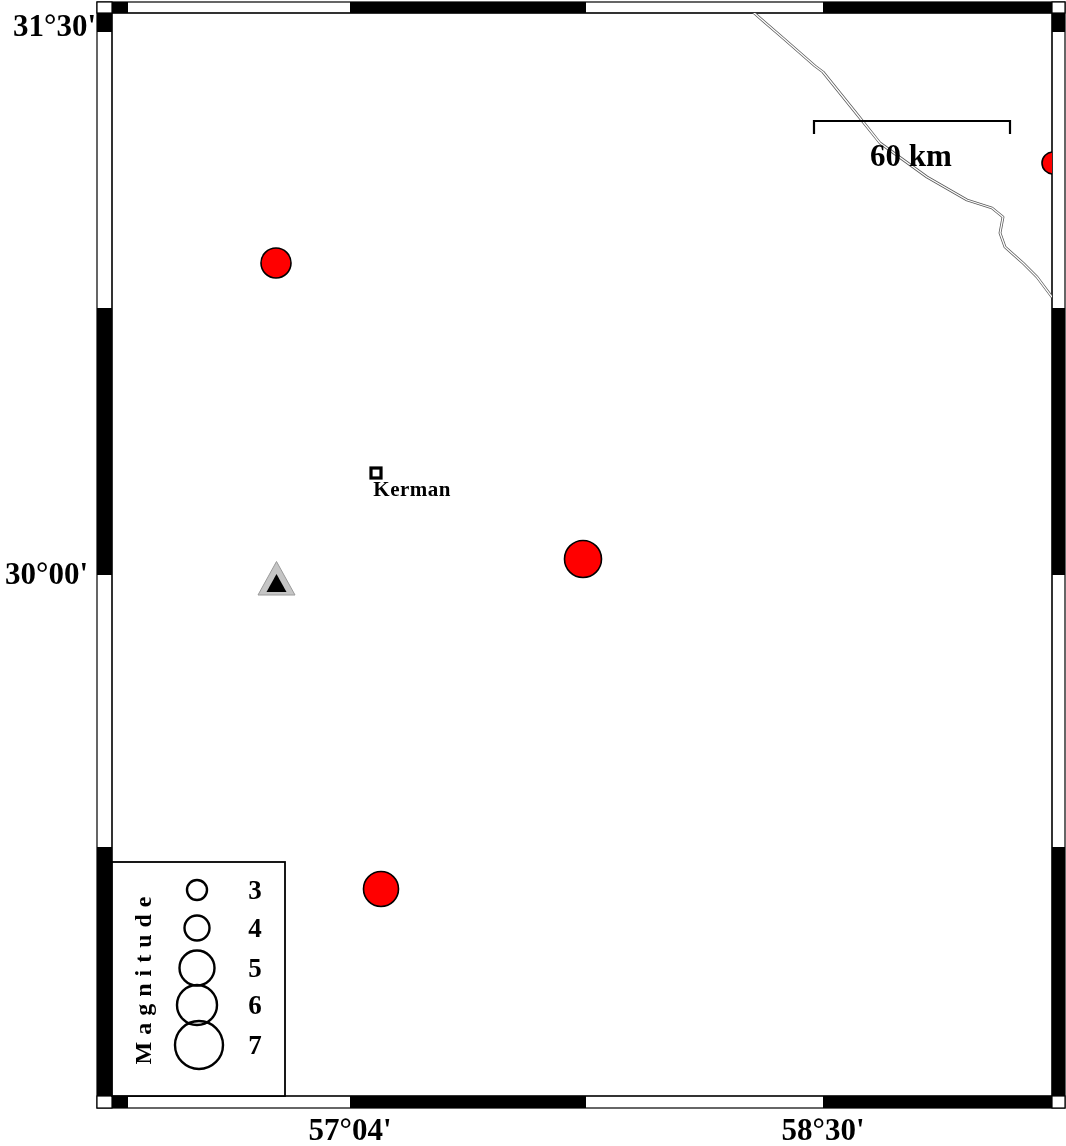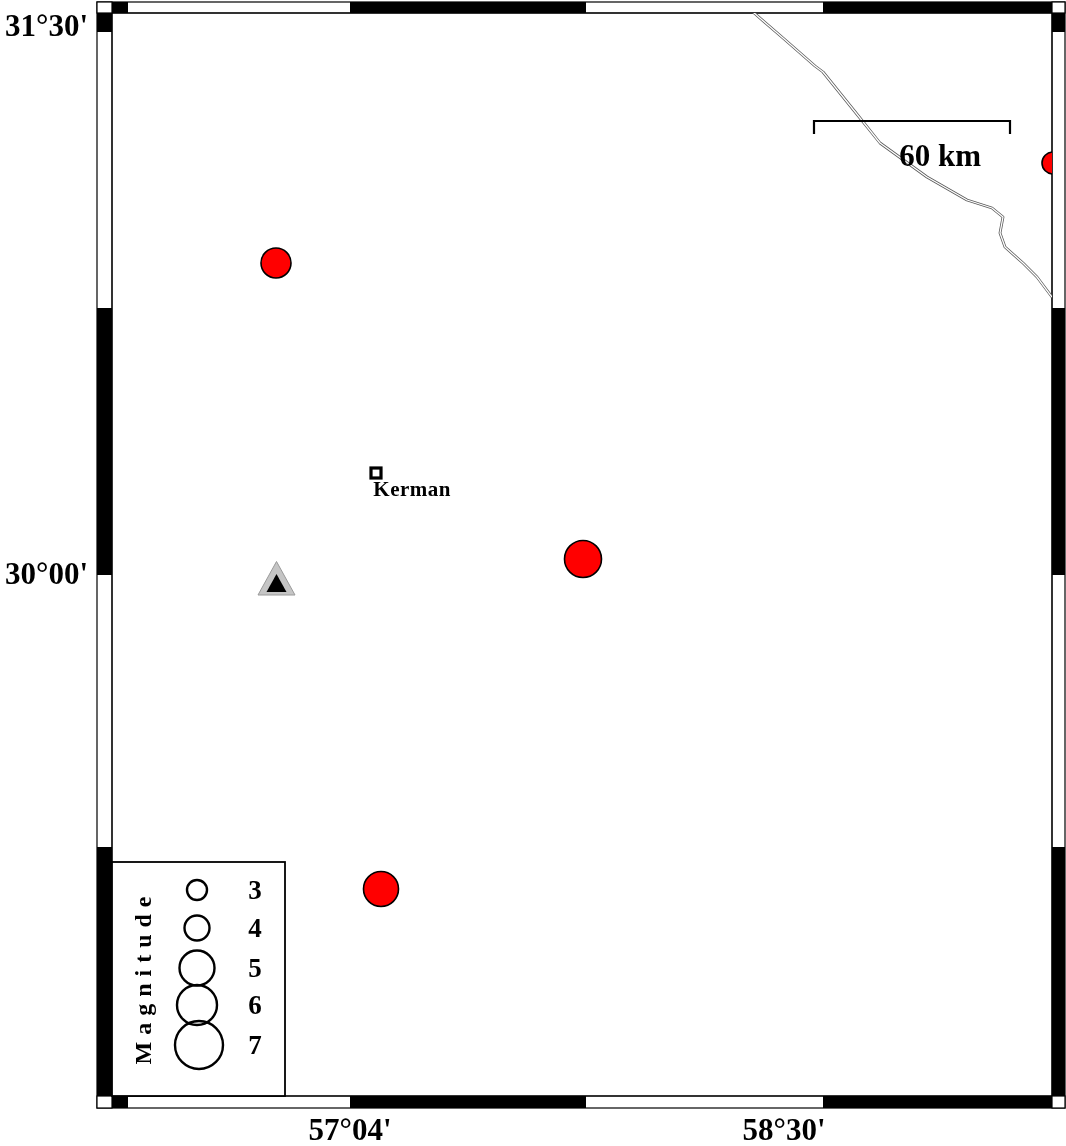--- a/index.html
+++ b/index.html
@@ -4,26 +4,26 @@
 <style>
   html,body{margin:0;padding:0;background:#fff;}
   #stage{
     position:relative;width:1066px;height:1146px;background:#fff;overflow:hidden;
     font-family:"Liberation Serif","DejaVu Serif",serif;font-weight:bold;color:#000;
   }
   #mapsvg{position:absolute;left:0;top:0;}
   .lbl{position:absolute;line-height:1;white-space:nowrap;}
   .axis{font-size:31px;}
   .lat{left:0;width:88px;text-align:right;}
-  #lat-top{top:10px;}
+  #lat-top{top:10px;padding-left:8px;}
   #lat-mid{top:558px;}
   .lon{width:180px;text-align:center;top:1114px;}
   #lon-left{left:260px;}
-  #lon-right{left:694px;}
-  #scale-label{left:841px;top:140px;width:140px;text-align:right;font-size:31px;}
+  #lon-right{left:733px;}
+  #scale-label{left:841px;top:140px;width:140px;text-align:center;font-size:31px;}
   #city-label{left:301px;top:479px;width:150px;text-align:right;font-size:21px;letter-spacing:0.5px;}
   #legend-title{
     left:36px;top:962px;width:220px;height:30px;text-align:center;
     font-size:24px;letter-spacing:7px;
     transform:rotate(-90deg);
   }
   .legend-num{left:230px;width:50px;text-align:center;font-size:27px;}
   #leg-n0{top:877px;}
   #leg-n1{top:915px;}
   #leg-n2{top:955px;}

